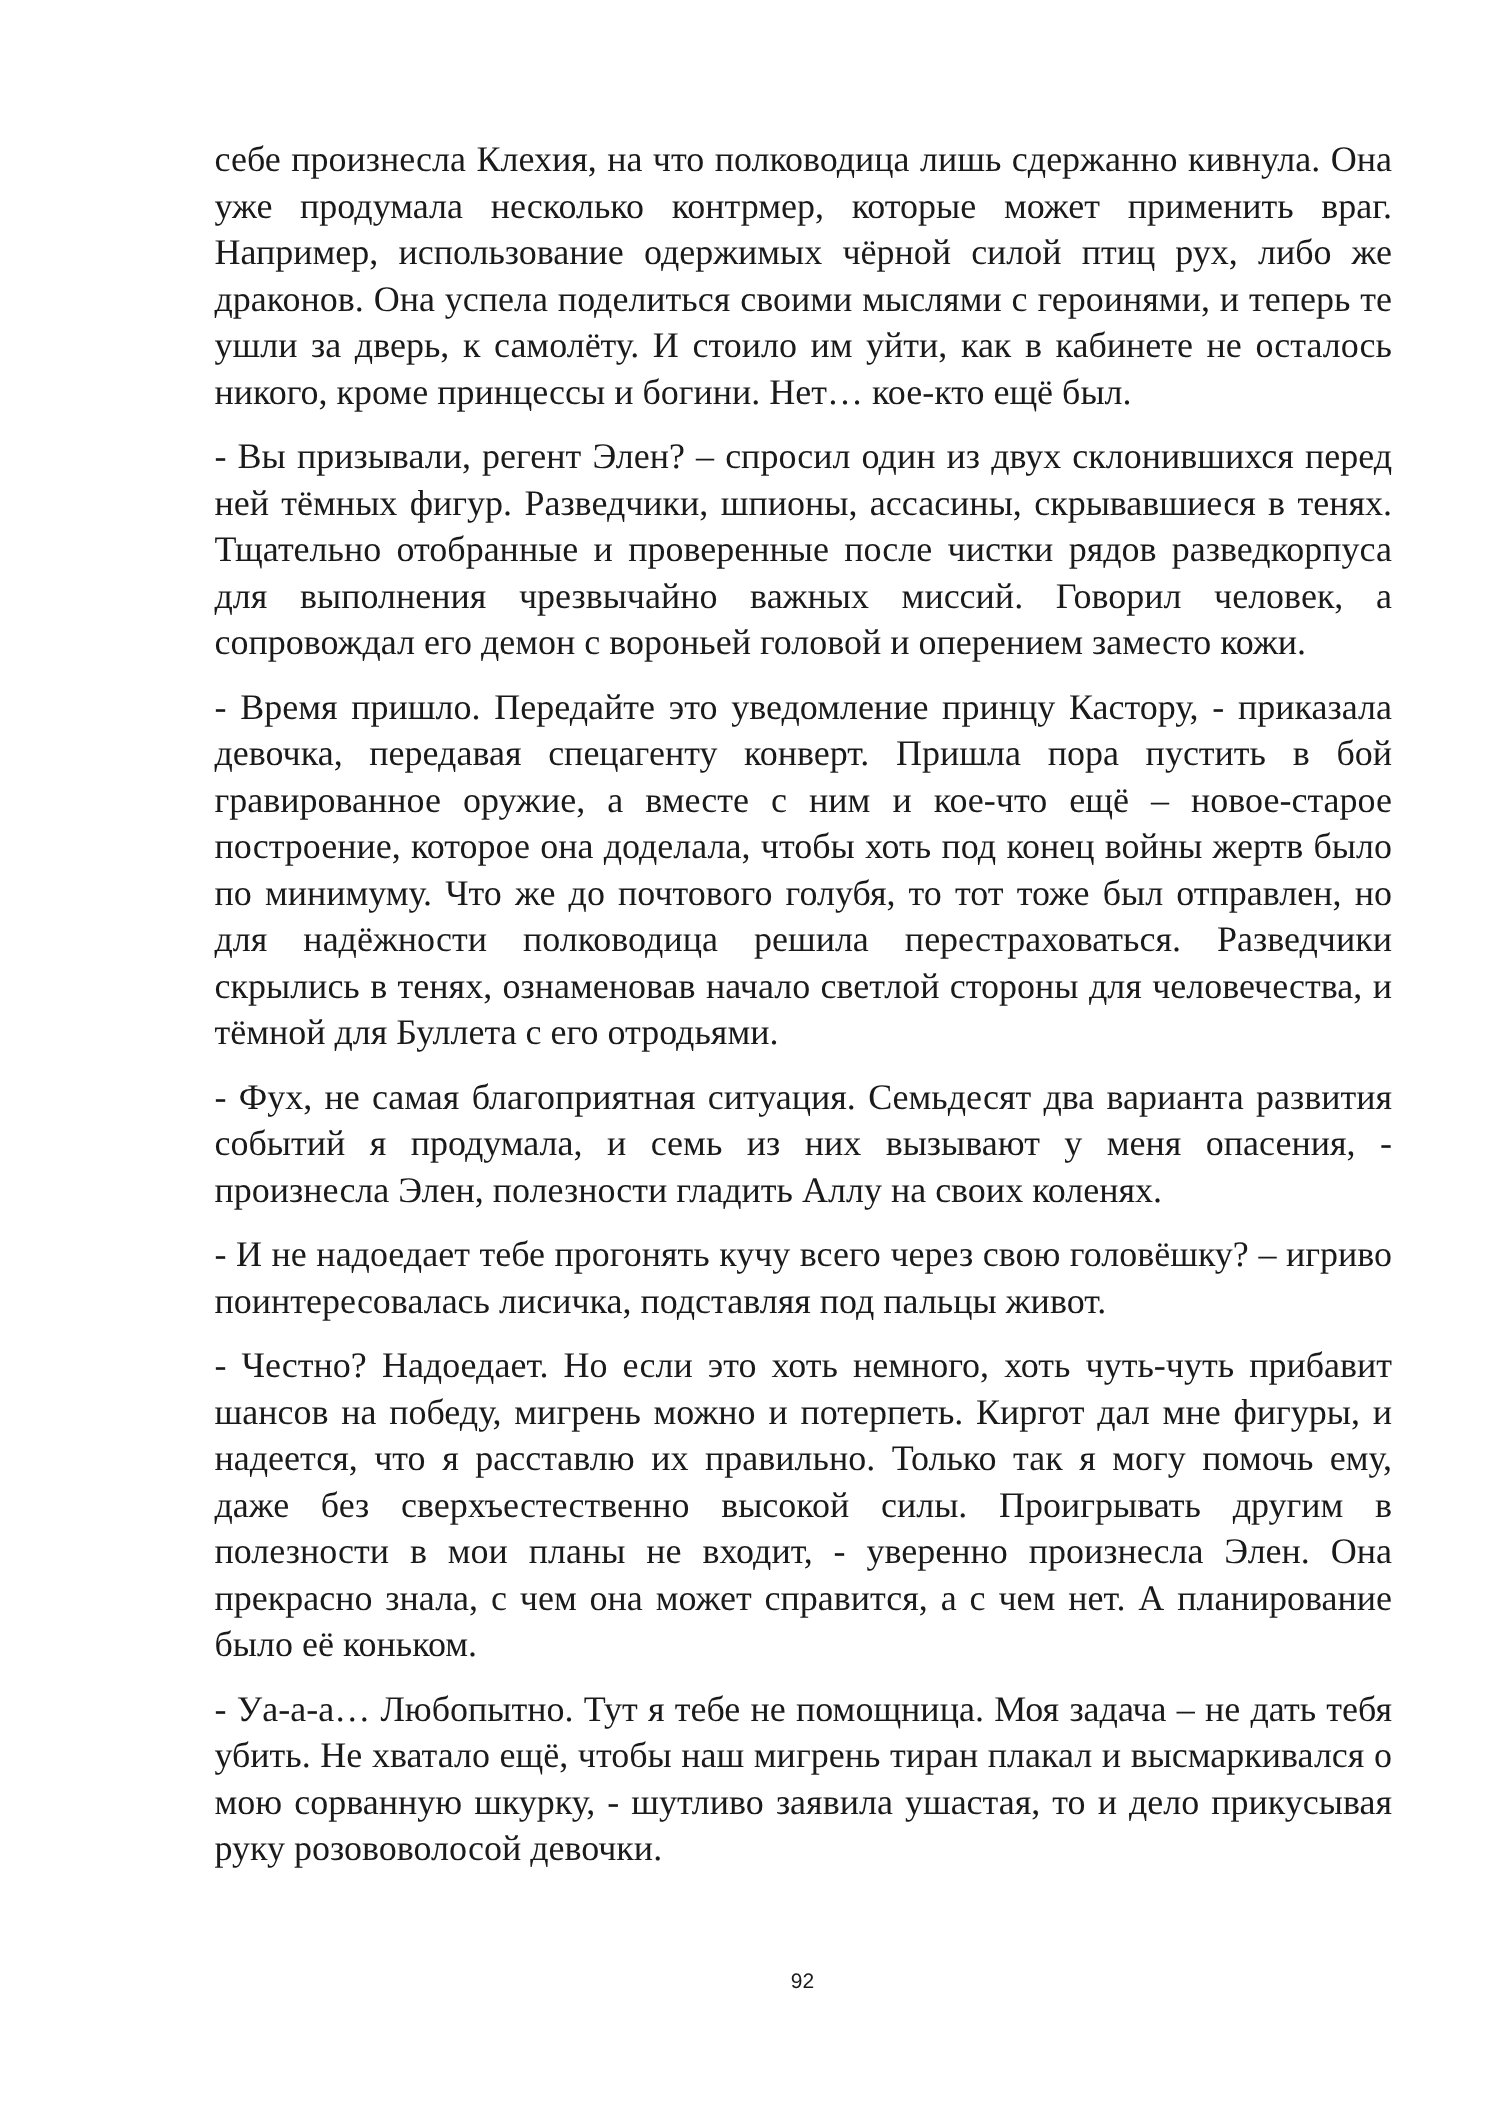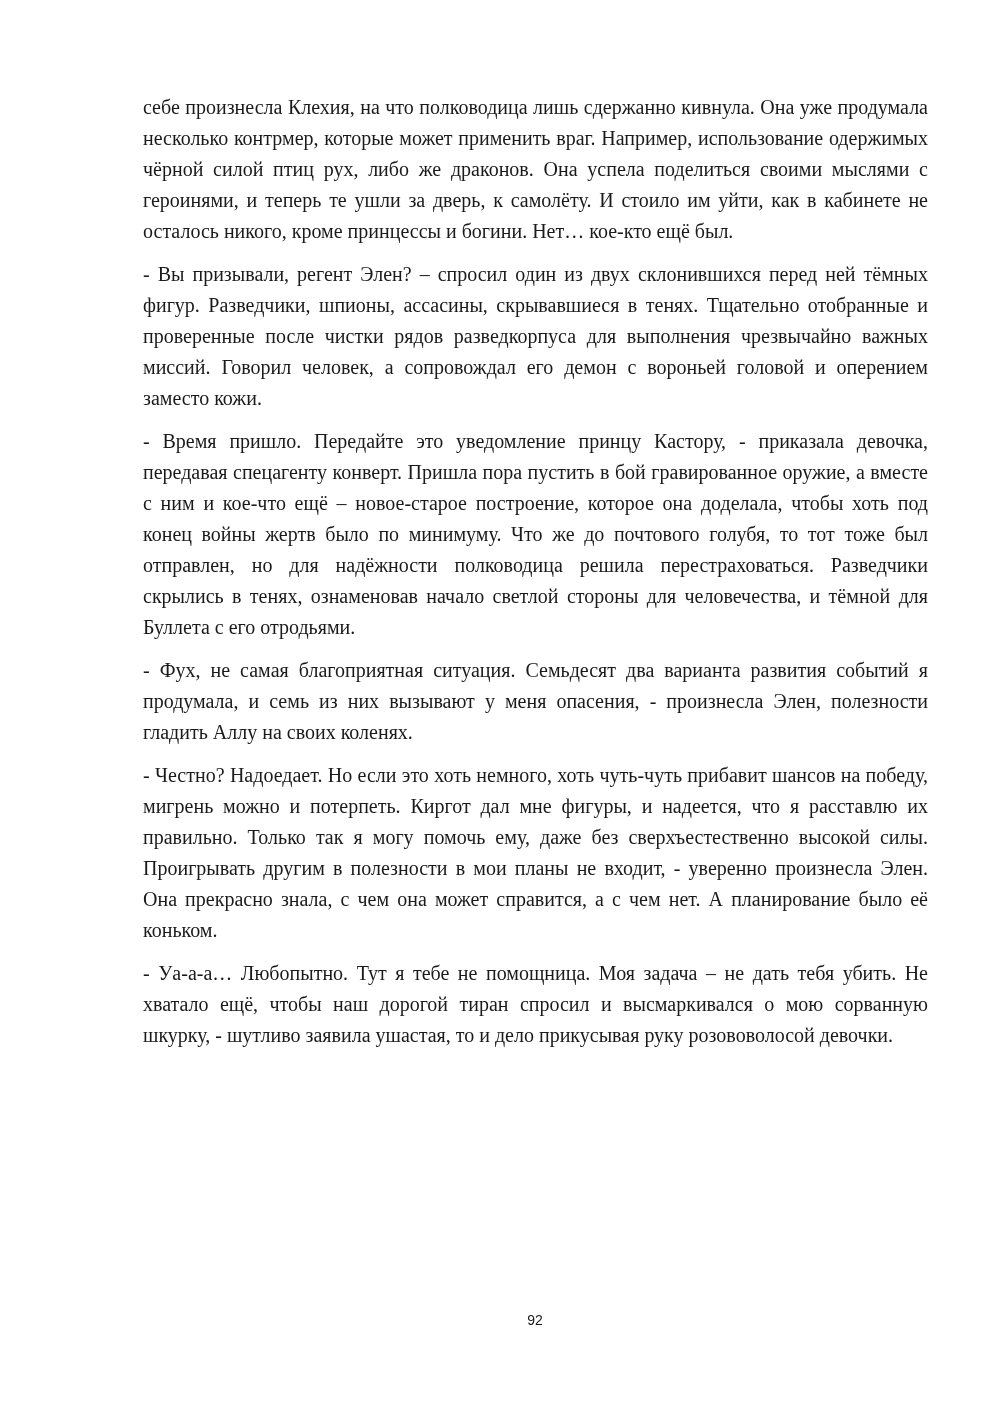--- a/index.html
+++ b/index.html
@@ -12,21 +12,21 @@
       height: 1414px;
       position: relative;
       overflow: hidden;
     }
     .page {
       position: absolute;
       left: 143px;
       top: 92px;
       width: 785px;
       font-family: "Liberation Serif", "DejaVu Serif", serif;
-      font-size: 20px;
+      font-size: 24px;
       line-height: 31px;
       color: #1a1a1a;
     }
     .para {
       margin: 0 0 12px 0;
       text-align: justify;
       text-align-last: left;
     }
     .page-number {
       position: absolute;
@@ -40,17 +40,18 @@
     }
   </style>
 </head>
 <body>
 
 <div class="page">
   <p class="para">себе произнесла Клехия, на что полководица лишь сдержанно кивнула. Она уже продумала несколько контрмер, которые может применить враг. Например, использование одержимых чёрной силой птиц рух, либо же драконов. Она успела поделиться своими мыслями с героинями, и теперь те ушли за дверь, к самолёту. И стоило им уйти, как в кабинете не осталось никого, кроме принцессы и богини. Нет… кое-кто ещё был.</p>
   <p class="para">- Вы призывали, регент Элен? – спросил один из двух склонившихся перед ней тёмных фигур. Разведчики, шпионы, ассасины, скрывавшиеся в тенях. Тщательно отобранные и проверенные после чистки рядов разведкорпуса для выполнения чрезвычайно важных миссий. Говорил человек, а сопровождал его демон с вороньей головой и оперением заместо кожи.</p>
   <p class="para">- Время пришло. Передайте это уведомление принцу Кастору, - приказала девочка, передавая спецагенту конверт. Пришла пора пустить в бой гравированное оружие, а вместе с ним и кое-что ещё – новое-старое построение, которое она доделала, чтобы хоть под конец войны жертв было по минимуму. Что же до почтового голубя, то тот тоже был отправлен, но для надёжности полководица решила перестраховаться. Разведчики скрылись в тенях, ознаменовав начало светлой стороны для человечества, и тёмной для Буллета с его отродьями.</p>
   <p class="para">- Фух, не самая благоприятная ситуация. Семьдесят два варианта развития событий я продумала, и семь из них вызывают у меня опасения, - произнесла Элен, полезности гладить Аллу на своих коленях.</p>
+  <p class="para">- И не надоедает тебе прогонять кучу всего через свою головёшку? – игриво поинтересовалась лисичка, подставляя под пальцы живот.</p>
   <p class="para">- Честно? Надоедает. Но если это хоть немного, хоть чуть-чуть прибавит шансов на победу, мигрень можно и потерпеть. Киргот дал мне фигуры, и надеется, что я расставлю их правильно. Только так я могу помочь ему, даже без сверхъестественно высокой силы. Проигрывать другим в полезности в мои планы не входит, - уверенно произнесла Элен. Она прекрасно знала, с чем она может справится, а с чем нет. А планирование было её коньком.</p>
-  <p class="para">- Уа-а-а… Любопытно. Тут я тебе не помощница. Моя задача – не дать тебя убить. Не хватало ещё, чтобы наш дорогой тиран спросил и высмаркивался о мою сорванную шкурку, - шутливо заявила ушастая, то и дело прикусывая руку розововолосой девочки.</p>
+  <p class="para">- Уа-а-а… Любопытно. Тут я тебе не помощница. Моя задача – не дать тебя убить. Не хватало ещё, чтобы наш мигрень тиран плакал и высмаркивался о мою сорванную шкурку, - шутливо заявила ушастая, то и дело прикусывая руку розововолосой девочки.</p>
 </div>
 
 <div class="page-number">92</div>
 
 </body></html>

